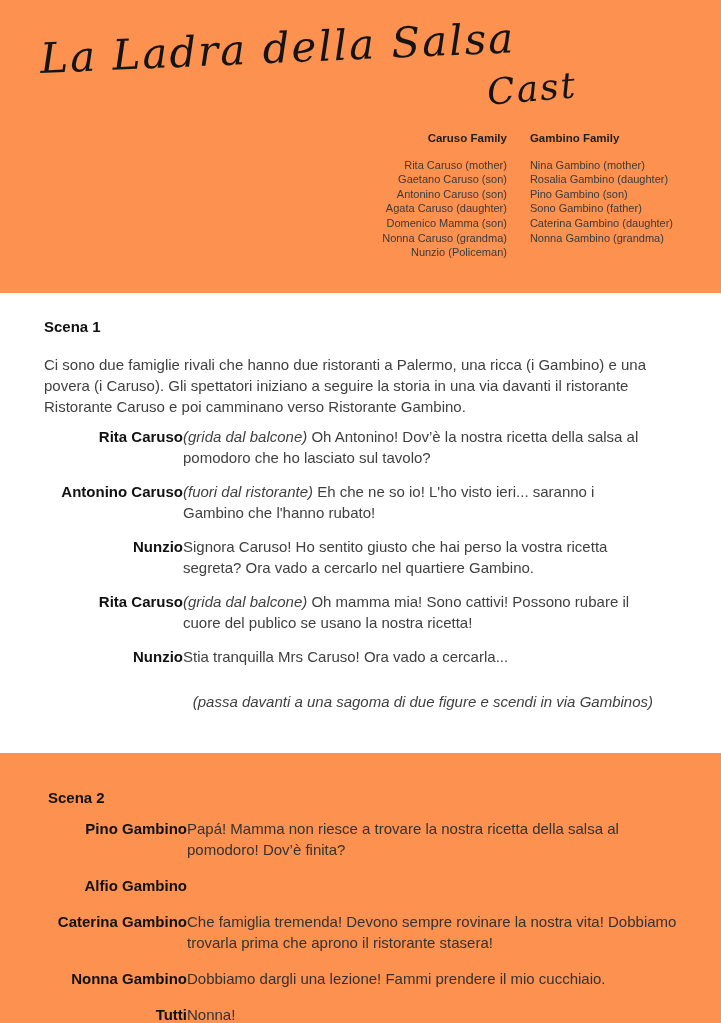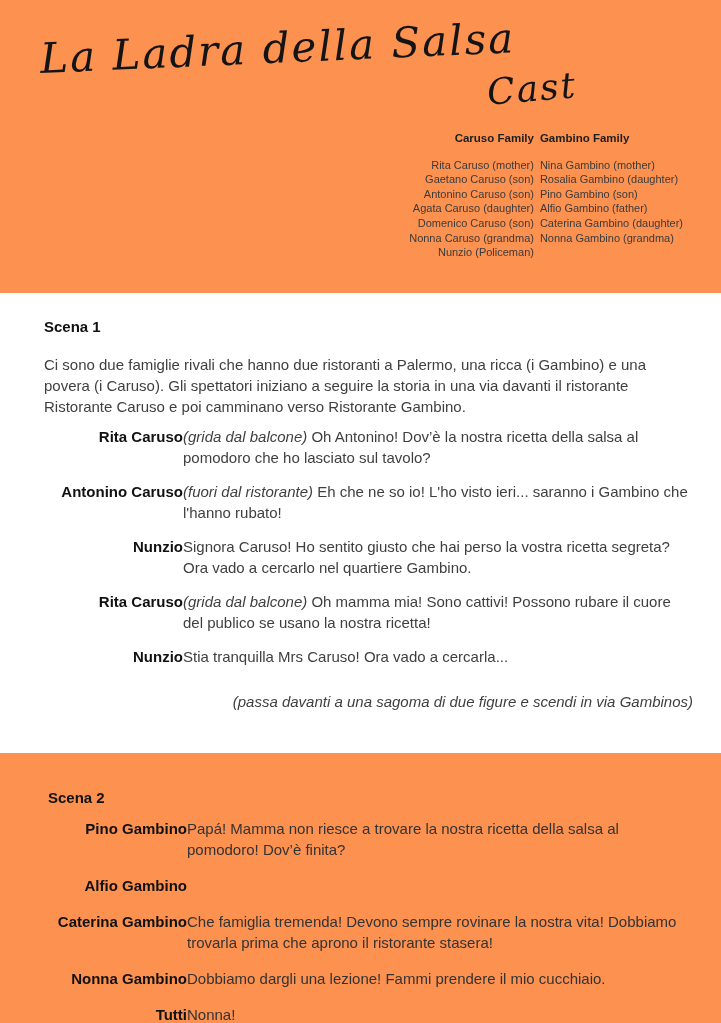--- a/index.html
+++ b/index.html
@@ -15,27 +15,27 @@
     font-family: "DejaVu Serif", serif; font-style: italic;
     font-size: 42px; letter-spacing: 2px; color: #141414;
     transform: rotate(-2.5deg); white-space: nowrap;
   }
   .script-subtitle {
     position: absolute; left: 487px; top: 68px;
     font-family: "DejaVu Serif", serif; font-style: italic;
     font-size: 36px; letter-spacing: 2px; color: #141414;
     transform: rotate(-5deg);
   }
-  .cast-block { position: absolute; top: 131px; right: 38px; display: flex; gap: 6px; }
+  .cast-block { position: absolute; top: 131px; right: 48px; display: flex; gap: 23px; }
   .cast-col { font-size: 11px; line-height: 14.6px; color: #3b3b3b; }
   .cast-col.right { text-align: right; }
   .cast-header { font-size: 11.5px; font-weight: bold; color: #1e1e1e; margin-bottom: 12px; }
 
   
-  .band-body { width: 721px; height: 444px; background: #ffffff; padding: 25px 28px 0 44px; overflow: hidden; }
+  .band-body { width: 721px; height: 444px; background: #ffffff; padding: 25px 68px 0 44px; overflow: hidden; }
   .scene-heading { font-size: 15px; font-weight: bold; color: #111111; margin-bottom: 19px; }
   .intro { font-size: 15px; line-height: 21px; margin-bottom: 9px; }
   .dialogue-row { display: grid; grid-template-columns: 139px 1fr; margin-bottom: 13px; }
   .speaker { font-size: 15px; font-weight: bold; color: #111111; line-height: 21px; text-align: right; }
   .speech { font-size: 15px; line-height: 21px; }
   .direction { font-style: italic; }
   .stage-direction { text-align: right; font-size: 15px; font-style: italic; line-height: 21px; margin-top: 24px; }
 
   
   .band-scene2 { width: 721px; height: 277px; background: var(--accent); padding: 36px 44px 0 48px; overflow: hidden; margin-top: 16px; }
@@ -54,30 +54,30 @@
     <div class="script-title">La Ladra della Salsa</div>
     <div class="script-subtitle">Cast</div>
 
     <div class="cast-block">
       <div class="cast-col right">
         <div class="cast-header">Caruso Family</div>
         <div>Rita Caruso (mother)</div>
         <div>Gaetano Caruso (son)</div>
         <div>Antonino Caruso (son)</div>
         <div>Agata Caruso (daughter)</div>
-        <div>Domenico Caruso (son)</div>
+        <div>Domenico Mamma (son)</div>
         <div>Nonna Caruso (grandma)</div>
         <div>Nunzio (Policeman)</div>
       </div>
       <div class="cast-col">
         <div class="cast-header">Gambino Family</div>
         <div>Nina Gambino (mother)</div>
         <div>Rosalia Gambino (daughter)</div>
         <div>Pino Gambino (son)</div>
-        <div>Alfio Gambino (father)</div>
+        <div>Sono Gambino (father)</div>
         <div>Caterina Gambino (daughter)</div>
         <div>Nonna Gambino (grandma)</div>
       </div>
     </div>
   </header>
 
   <section class="band-body">
     <h2 class="scene-heading">Scena 1</h2>
     <p class="intro">Ci sono due famiglie rivali che hanno due ristoranti a Palermo, una ricca (i Gambino) e una povera (i Caruso).  Gli spettatori iniziano a seguire la storia in una via davanti il ristorante Ristorante Caruso e poi camminano verso Ristorante Gambino.</p>
 

